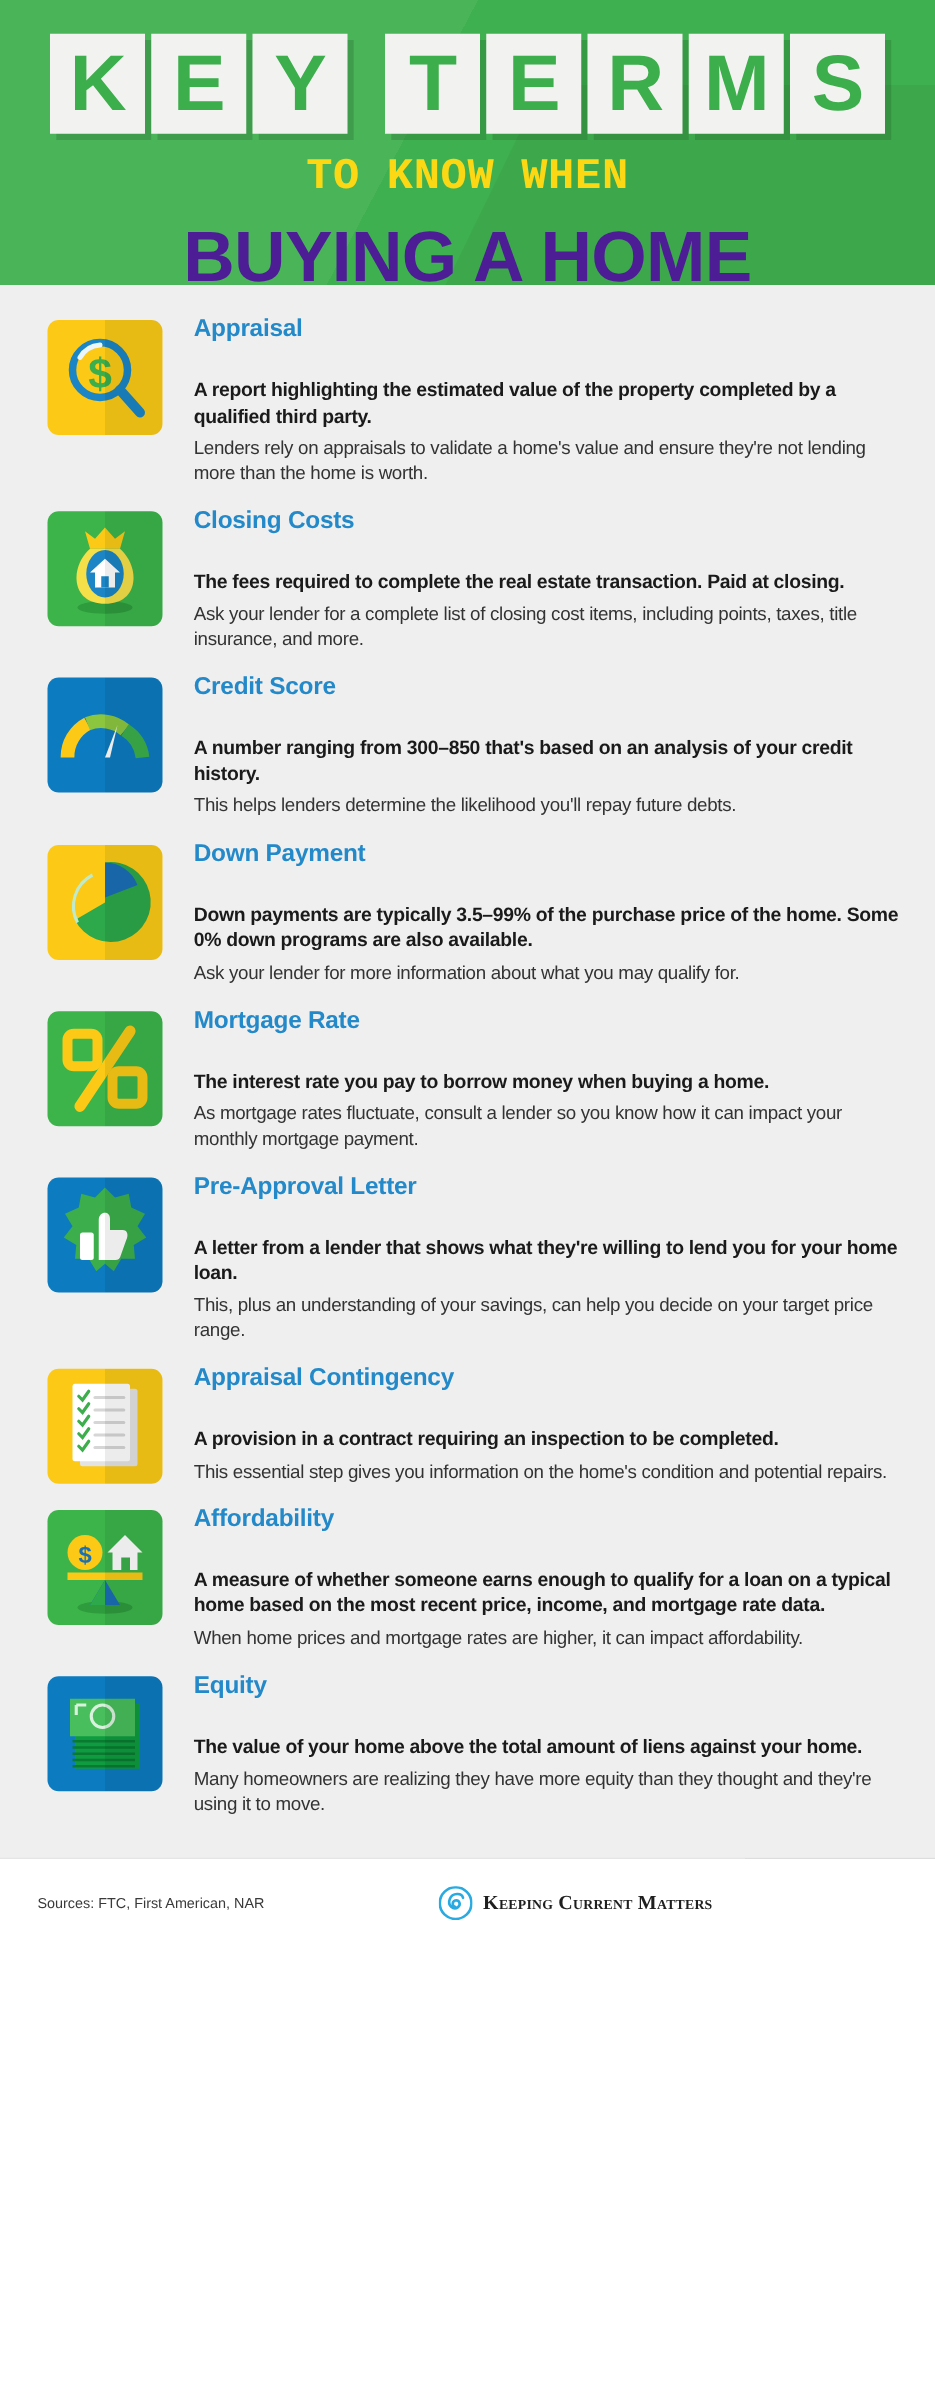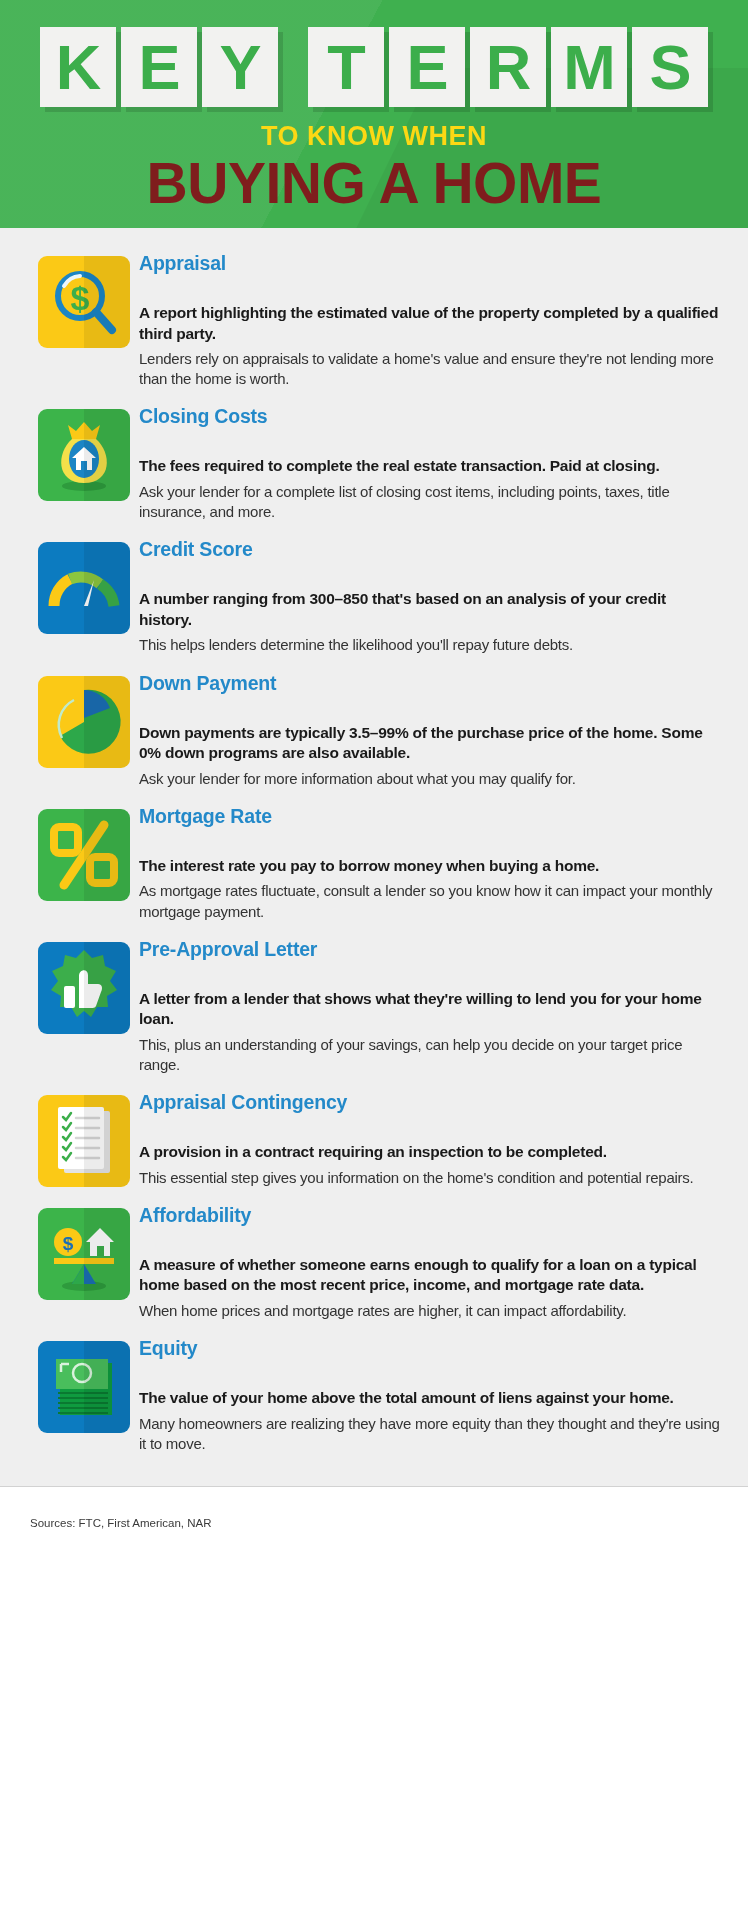--- a/index.html
+++ b/index.html
@@ -70,37 +70,37 @@
     font-size: 63px;
     line-height: 1;
     color: #3CAE4B;
     letter-spacing: -1px;
   }
   .sub-yellow {
     position: relative;
     z-index: 3;
     text-align: center;
     margin-top: 14px;
-    font-family: Liberation Sans, sans-serif;
-    font-weight: bold;
-    font-size: 27px;
+    font-family: Liberation Mono, monospace;
+    font-weight: bold;
+    font-size: 35px;
     letter-spacing: 0.5px;
     color: #FCD814;
   }
   .sub-blue {
     position: relative;
     z-index: 3;
     text-align: center;
-    margin-top: 2px;
+    margin-top: 16px;
     font-family: "Liberation Sans", sans-serif;
     font-weight: bold;
     font-size: 57px;
     line-height: 1.05;
     letter-spacing: -0.5px;
-    color: #7f1d1d;
+    color: #4c1d95;
   }
 
   
   .body-area {
     position: relative;
     width: 748px;
     background: #EFEFEF;
     padding: 22px 0 18px 0;
   }
   .term-row {
@@ -124,21 +124,21 @@
     width: 46px; height: 92px;
     background: rgba(0,0,0,0.075);
   }
   .icon-tile svg {
     position: absolute;
     top: 0; left: 0;
     width: 92px; height: 92px;
   }
   .term-text {
     flex: 1 1 auto;
-    padding-left: 9px;
+    padding-left: 25px;
     padding-top: 2px;
   }
   .term-title {
     font-family: "Liberation Sans", sans-serif;
     font-weight: bold;
     font-size: 19.5px;
     color: #2389C9;
     margin-bottom: 3px;
     letter-spacing: -0.2px;
   }
@@ -403,15 +403,24 @@
           <div class="term-title">Equity</div>
           <div class="term-bold">The value of your home above the total amount of liens against your home.</div>
           <div class="term-note">Many homeowners are realizing they have more equity than they thought and they're using it to move.</div>
         </div>
       </div>
     </div>
 
   <div class="footer-rule"></div>
   <div class="footer">
     <div class="sources">Sources: FTC, First American, NAR</div>
+    <div class="brand">
+      <span class="brand-mark">
+        <svg viewBox="0 0 64 64" width="27" height="27">
+          <circle cx="32" cy="32" r="30" fill="none" stroke="#29ABE2" stroke-width="5"></circle>
+          <path d="M46 22 C44 12 26 12 21 24 C16 36 28 46 36 40 C43 35 39 25 31 27 C25 29 25 38 31 39" fill="none" stroke="#29ABE2" stroke-width="5" stroke-linecap="round"></path>
+        </svg>
+      </span>
+      <span class="brand-name">Keeping Current Matters</span>
+    </div>
   </div>
 
 </div>
 
 </body></html>

